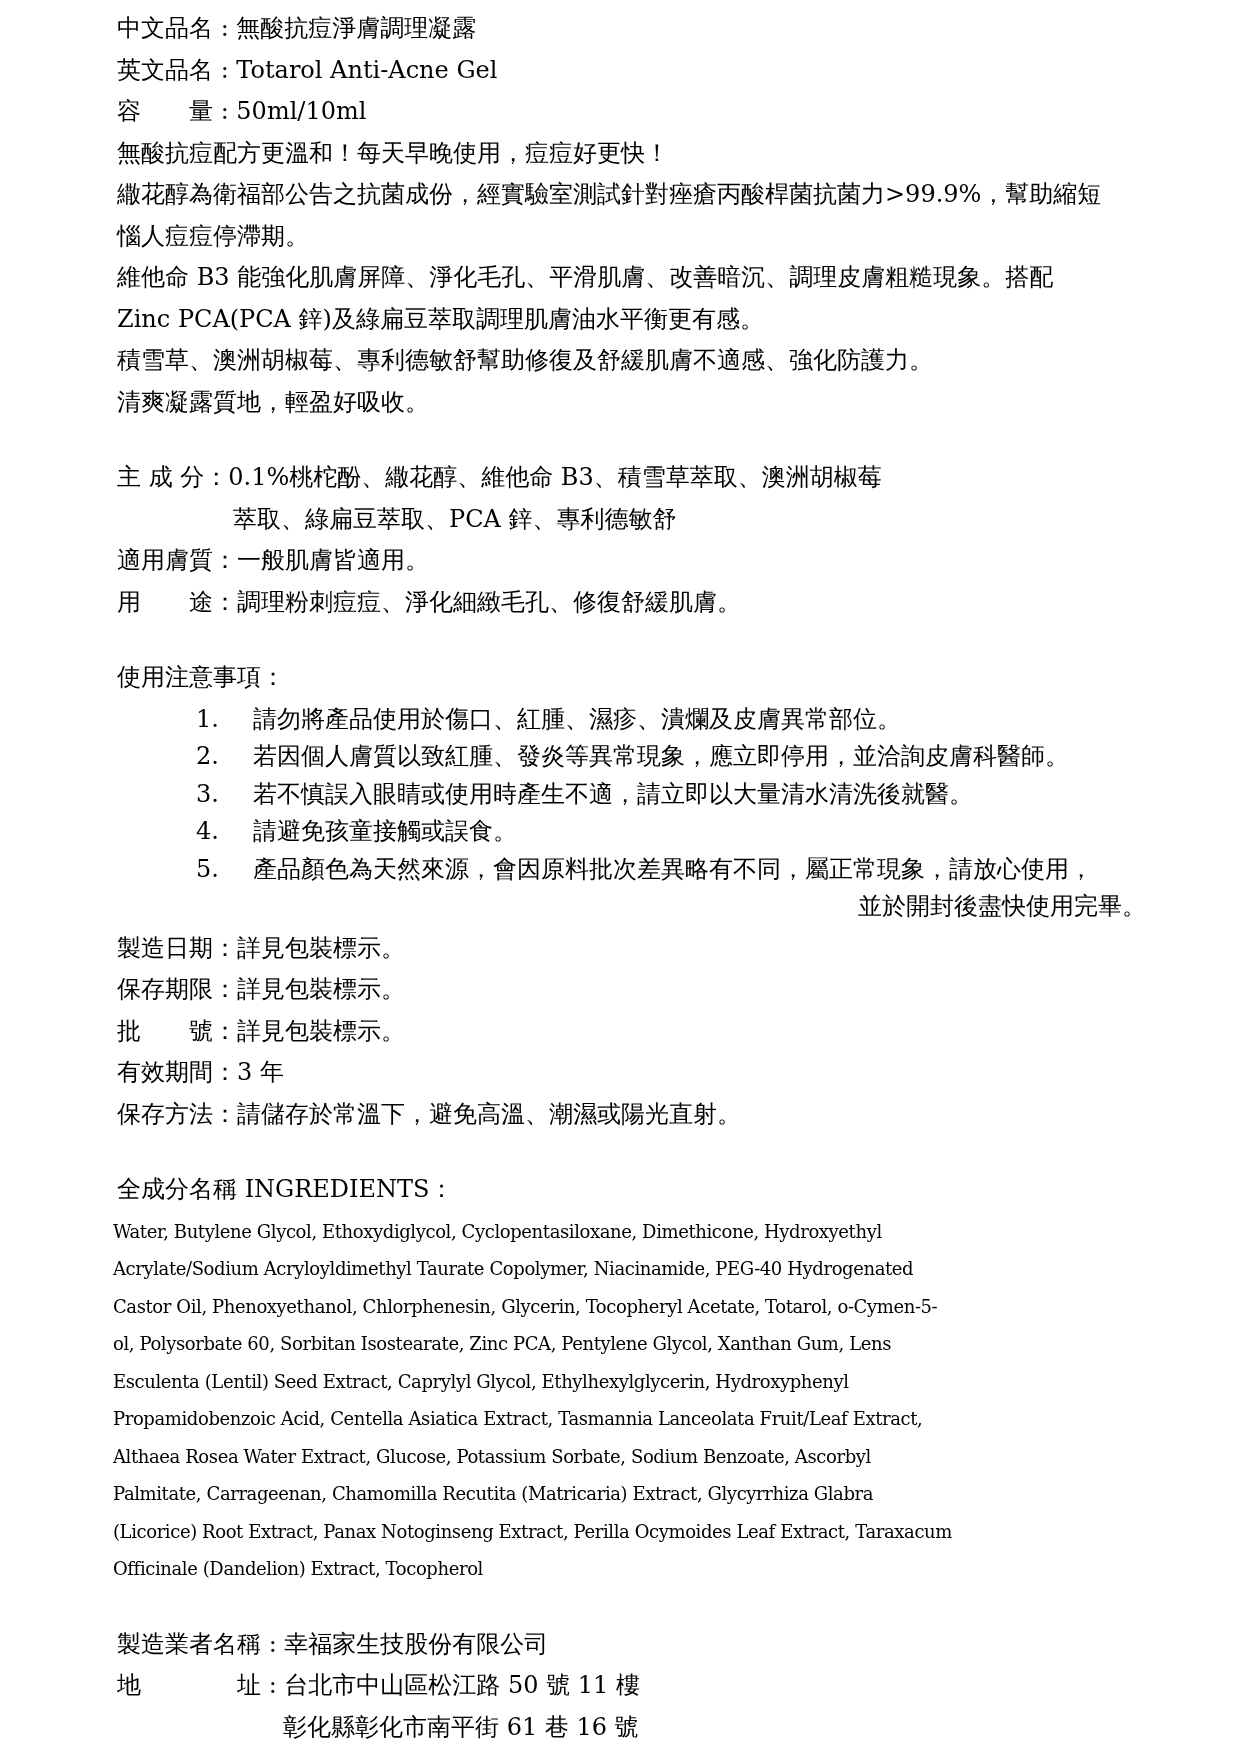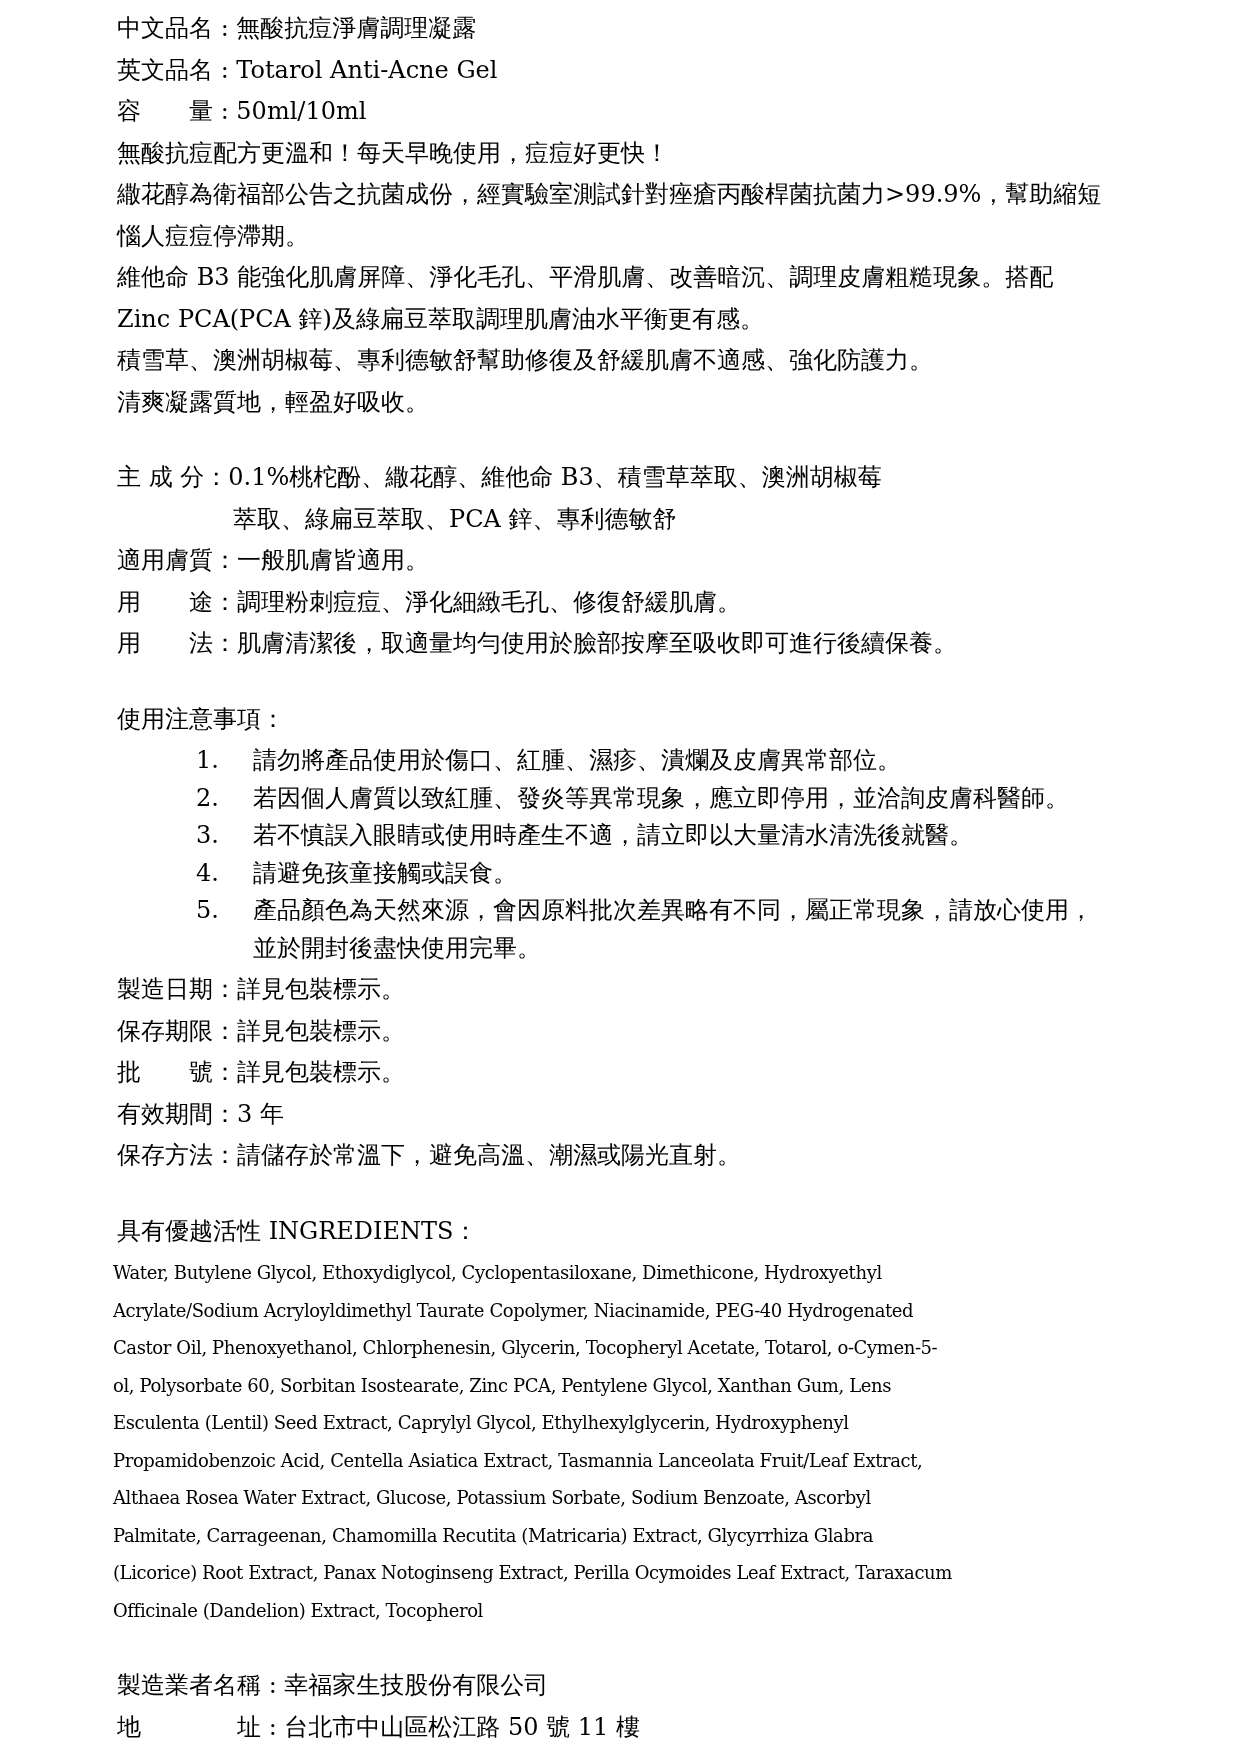--- a/index.html
+++ b/index.html
@@ -19,21 +19,21 @@
   p,.line,.row{margin:4px;padding:0;}
   .row,.line{white-space:nowrap;}
   .lbl,.sep,.val{display:inline;}
   
   .main-cont{padding-left:120px;white-space:nowrap;}
   
   .n-items{padding-left:83px;}
   .n-item{display:flex;}
   .n-num{flex:0 0 57px;}
   .n-text{flex:0 0 auto;white-space:nowrap;}
-  .n-cont{padding-left:140px;white-space:nowrap;}
+  .n-cont{padding-left:140px;white-space:nowrap;text-align:right;}
   
   .ingredients .ing-line{white-space:nowrap;letter-spacing:-0.4px;font-size:18px;}
   
   .c-cont{padding-left:170px;white-space:nowrap;}
 </style>
 </head>
 <body>
 
 <main class="page">
 
@@ -62,23 +62,20 @@
   <section class="gap-top">
     <div class="row">
       <span class="lbl">主 成 分</span><span class="sep">：</span><span class="val">0.1%桃柁酚、繖花醇、維他命 B3、積雪草萃取、澳洲胡椒莓</span>
     </div>
     <div class="main-cont">萃取、綠扁豆萃取、PCA 鋅、專利德敏舒</div>
     <div class="row">
       <span class="lbl">適用膚質</span><span class="sep">：</span><span class="val">一般肌膚皆適用。</span>
     </div>
     <div class="row">
       <span class="lbl">用　　途</span><span class="sep">：</span><span class="val">調理粉刺痘痘、淨化細緻毛孔、修復舒緩肌膚。</span>
-    </div>
-    <div class="row">
-      <span class="lbl">用　　法</span><span class="sep">：</span><span class="val">肌膚清潔後，取適量均勻使用於臉部按摩至吸收即可進行後續保養。</span>
     </div>
   </section>
 
   <section class="gap-top">
     <div class="row">使用注意事項：</div>
     <div class="n-items">
       <div class="n-item">
         <span class="n-num">1.</span>
           <span class="n-text">請勿將產品使用於傷口、紅腫、濕疹、潰爛及皮膚異常部位。</span>
       </div>
@@ -114,21 +111,21 @@
     </div>
     <div class="row">
       <span class="lbl">有效期間</span><span class="sep">：</span><span class="val">3 年</span>
     </div>
     <div class="row">
       <span class="lbl">保存方法</span><span class="sep">：</span><span class="val">請儲存於常溫下，避免高溫、潮濕或陽光直射。</span>
     </div>
   </section>
 
   <section class="gap-top ingredients">
-    <div class="row" style="font-size:24px;letter-spacing:0;">具有優越活性 INGREDIENTS：</div>
+    <div class="row" style="font-size:24px;letter-spacing:0;">全成分名稱 INGREDIENTS：</div>
     <div class="ing-line">Water, Butylene Glycol, Ethoxydiglycol, Cyclopentasiloxane, Dimethicone, Hydroxyethyl</div>
     <div class="ing-line">Acrylate/Sodium Acryloyldimethyl Taurate Copolymer, Niacinamide, PEG-40 Hydrogenated</div>
     <div class="ing-line">Castor Oil, Phenoxyethanol, Chlorphenesin, Glycerin, Tocopheryl Acetate, Totarol, o-Cymen-5-</div>
     <div class="ing-line">ol, Polysorbate 60, Sorbitan Isostearate, Zinc PCA, Pentylene Glycol, Xanthan Gum, Lens</div>
     <div class="ing-line">Esculenta (Lentil) Seed Extract, Caprylyl Glycol, Ethylhexylglycerin, Hydroxyphenyl</div>
     <div class="ing-line">Propamidobenzoic Acid, Centella Asiatica Extract, Tasmannia Lanceolata Fruit/Leaf Extract,</div>
     <div class="ing-line">Althaea Rosea Water Extract, Glucose, Potassium Sorbate, Sodium Benzoate, Ascorbyl</div>
     <div class="ing-line">Palmitate, Carrageenan, Chamomilla Recutita (Matricaria) Extract, Glycyrrhiza Glabra</div>
     <div class="ing-line">(Licorice) Root Extract, Panax Notoginseng Extract, Perilla Ocymoides Leaf Extract, Taraxacum</div>
     <div class="ing-line">Officinale (Dandelion) Extract, Tocopherol</div>

